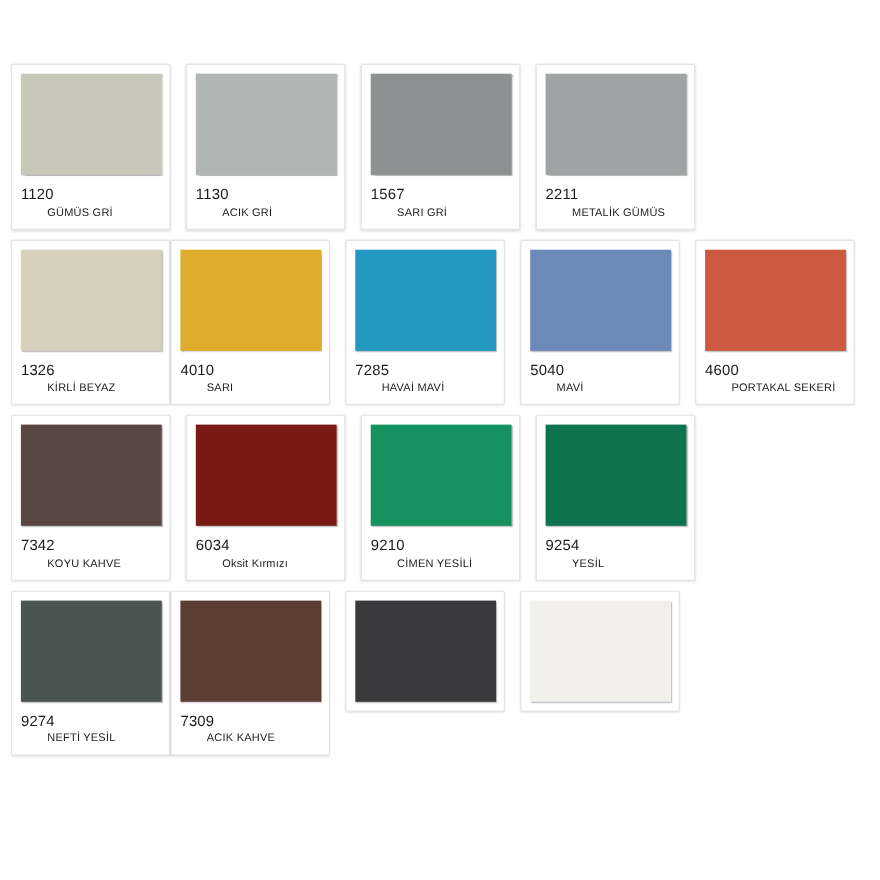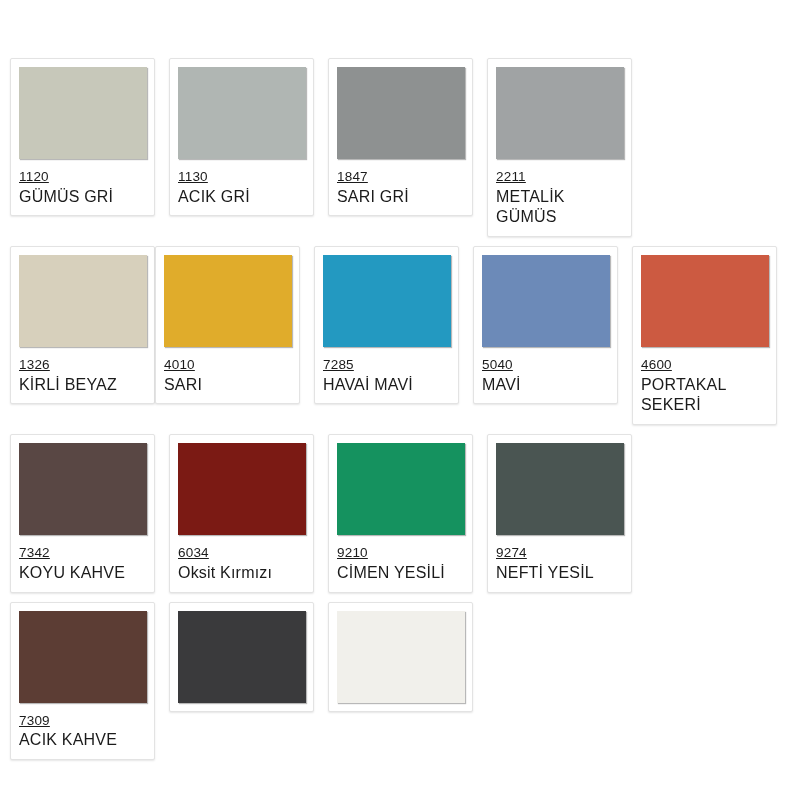--- a/index.html
+++ b/index.html
@@ -51,29 +51,29 @@
   .swatch-meta {
     padding-top: 9px;
     line-height: 1.30;
   }
 
   .swatch-code {
     font-size: 13.5px;
     color: #1b1b1b;
     letter-spacing: 0.2px;
     white-space: nowrap;
-    text-decoration: underline;
   }
 
   .swatch-label {
-    font-size: 16px;
+    font-size: 10px;
     color: #1b1b1b;
     letter-spacing: 0.2px;
     margin-top: 1px;
     word-wrap: break-word;
+    margin-left: 24px;
   }
 </style>
 </head>
 <body>
 
 <div id="palette-page">
   <div class="swatch-grid">
       <div class="swatch-card">
         <span class="swatch-chip" style="background: rgb(199, 200, 186);"></span>
         <div class="swatch-meta">
@@ -84,21 +84,21 @@
       <div class="swatch-card">
         <span class="swatch-chip" style="background: rgb(176, 182, 179);"></span>
         <div class="swatch-meta">
           <div class="swatch-code">1130</div>
           <div class="swatch-label">ACIK GRİ</div>
         </div>
       </div>
       <div class="swatch-card">
         <span class="swatch-chip" style="background: rgb(142, 145, 145);"></span>
         <div class="swatch-meta">
-          <div class="swatch-code">1847</div>
+          <div class="swatch-code">1567</div>
           <div class="swatch-label">SARI GRİ</div>
         </div>
       </div>
       <div class="swatch-card">
         <span class="swatch-chip" style="background: rgb(160, 163, 164);"></span>
         <div class="swatch-meta">
           <div class="swatch-code">2211</div>
           <div class="swatch-label">METALİK GÜMÜS</div>
         </div>
       </div>
@@ -151,20 +151,27 @@
           <div class="swatch-label">Oksit Kırmızı</div>
         </div>
       </div>
       <div class="swatch-card">
         <span class="swatch-chip" style="background: rgb(21, 146, 95);"></span>
         <div class="swatch-meta">
           <div class="swatch-code">9210</div>
           <div class="swatch-label">CİMEN YESİLİ</div>
         </div>
       </div>
+      <div class="swatch-card">
+        <span class="swatch-chip" style="background: rgb(14, 116, 80);"></span>
+        <div class="swatch-meta">
+          <div class="swatch-code">9254</div>
+          <div class="swatch-label">YESİL</div>
+        </div>
+      </div>
       <div class="swatch-card last-in-row">
         <span class="swatch-chip" style="background: rgb(74, 85, 82);"></span>
         <div class="swatch-meta">
           <div class="swatch-code">9274</div>
           <div class="swatch-label">NEFTİ YESİL</div>
         </div>
       </div>
       <div class="swatch-card">
         <span class="swatch-chip" style="background: rgb(92, 61, 52);"></span>
         <div class="swatch-meta">

